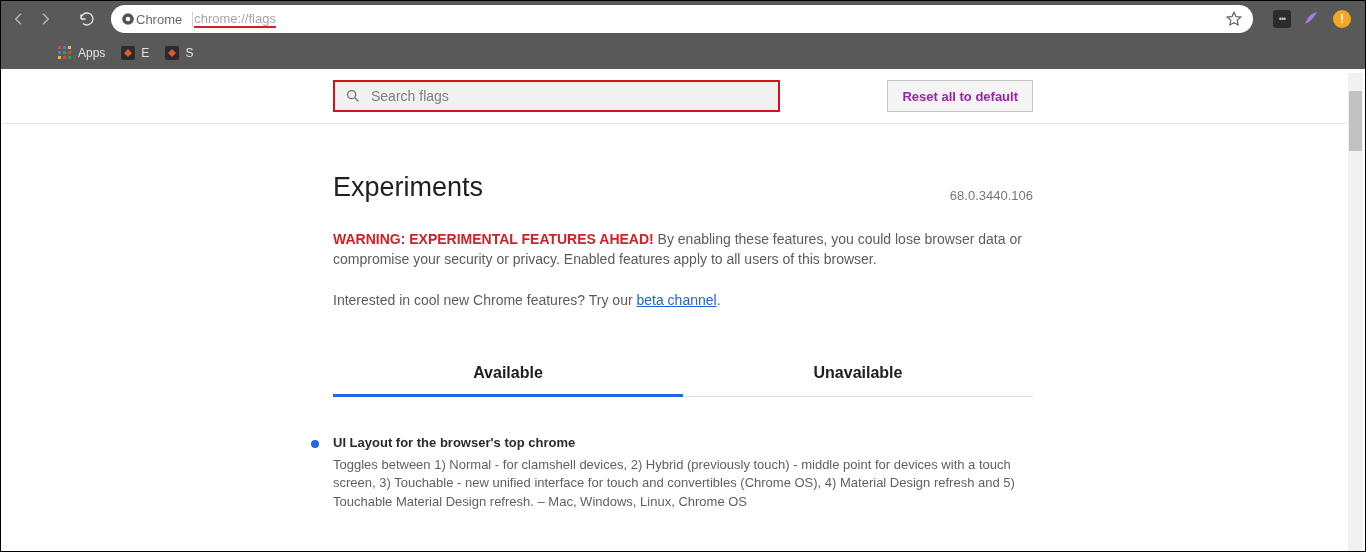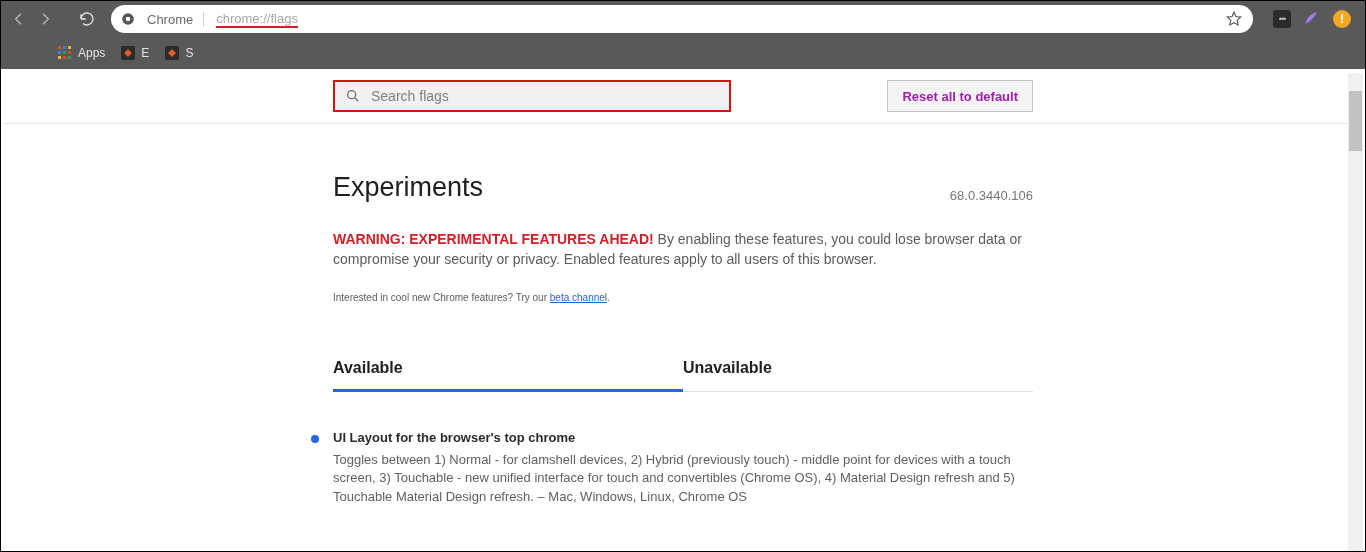--- a/index.html
+++ b/index.html
@@ -5,21 +5,21 @@
   * { box-sizing: border-box; margin: 0; padding: 0; }
   body { font-family: Arial, Helvetica, sans-serif; font-size: 13px; background: #fff; width: 1366px; height: 552px; overflow: hidden; border: 1px solid #000; position: relative; }
 
   
   .browser-top { background: #595959; }
   .toolbar-row { display: flex; align-items: center; height: 36px; padding: 0 8px; gap: 6px; }
   .nav-icon { width: 20px; height: 20px; display: flex; align-items: center; justify-content: center; color: #b8b8b8; }
   .nav-icon.enabled { color: #e6e6e6; }
   .nav-icon svg { width: 16px; height: 16px; }
   .nav-spacer { width: 10px; }
-  .omnibox { flex: 1; height: 28px; background: #fff; border-radius: 14px/14px; display: flex; align-items: center; padding: 0 10px; gap: 12px; margin: 0 8px; }
+  .omnibox { flex: 1; height: 28px; background: #fff; border-radius: 14px/14px; display: flex; align-items: center; padding: 0 10px; gap: 1px; margin: 0 8px; }
   .omnibox .chrome-logo { width: 14px; height: 14px; }
   .omnibox .label { color: #6a6a6a; font-size: 13px; border-right: 1px solid #d0d0d0; padding-right: 10px; }
   .omnibox .url-red { color: #a6a6a6; font-size: 13px; border-bottom: 2px solid #d12027; padding-bottom: 0px; }
   .url-wrap { display: flex; align-items: baseline; justify-content: flex-end; }
   .omnibox .star { margin-left: auto; width: 18px; height: 18px; }
   .ext-icons { display: flex; align-items: center; gap: 12px; padding: 0 6px; }
   .ext-box { width: 18px; height: 18px; border-radius: 3px; display:flex; align-items:center; justify-content:center; }
   .ext-dark { background: #2b2b2b; }
   .ext-purple { color: #a47cf0; }
   .ext-orange { width: 18px; height: 18px; background: #f5a623; border-radius: 50%; display:flex; align-items:center; justify-content:center; color:#fff; font-weight:700; font-size:12px; }
@@ -36,37 +36,37 @@
   .apps-icon span:nth-child(8){background:#d9483b}
   .apps-icon span:nth-child(9){background:#2fa24b}
   .bk-item { display:flex; align-items:center; gap:6px; }
   .bk-badge { width:14px; height:14px; background:#2b2b2b; display:flex; align-items:center; justify-content:center; border-radius:2px; }
 
   
   .page { background:#fff; height: calc(552px - 72px); overflow:auto; position:relative; }
   .content-wrap { width: 700px; margin: 0 auto; }
 
   .search-row { display:flex; align-items:center; padding: 11px 0 11px 0; border-bottom: 1px solid #e6e6e6; margin: 0 -330px; padding-left:330px; padding-right:330px; }
-  .search-box { width: 398px; height: 32px; background:#f1f1f1; border: 2px solid #d01515; display:flex; align-items:center; padding: 0 10px; gap: 10px; color:#808080; font-size:14px; }
+  .search-box { width: 447px; height: 32px; background:#f1f1f1; border: 2px solid #d01515; display:flex; align-items:center; padding: 0 10px; gap: 10px; color:#808080; font-size:14px; }
   .search-box svg { width:16px; height:16px; color:#707070; }
   .flex-spacer { flex:1; }
   .reset-btn { height:32px; border:1px solid #c4c4c4; background:#f4f4f4; padding: 0 14px; font-size:13px; font-weight:600; color:#a21caf; cursor:pointer; }
 
   .heading-row { display:flex; align-items:flex-end; margin-top: 48px; }
   .heading { font-size: 27px; color:#202020; font-weight: 400; font-family: "Segoe UI", Arial, sans-serif; }
   .version { margin-left:auto; color:#777; font-size:13px; }
 
   .warning-block { margin-top: 26px; font-size: 14px; color:#5c5c5c; line-height: 1.45; }
   .warning-red { color:#d12027; font-weight:700; }
 
-  .beta-line { margin-top: 22px; font-size:10px; color:#5c5c5c; }
+  .beta-line { margin-top: 22px; font-size:14px; color:#5c5c5c; }
   .beta-link { color:#1a67d2; text-decoration: underline; }
 
   .tabs { display:flex; margin-top: 44px; border-bottom:1px solid #e0e0e0; }
-  .tab { flex:1; text-align:left; padding: 12px 0 14px; font-size:16px; color:#202020; font-weight:600; cursor:pointer; font-family:"Segoe UI",Arial,sans-serif; position:relative; }
+  .tab { flex:1; text-align:center; padding: 12px 0 14px; font-size:16px; color:#202020; font-weight:600; cursor:pointer; font-family:"Segoe UI",Arial,sans-serif; position:relative; }
   .tab.active::after { content:""; position:absolute; left:0; right:0; bottom:-1px; height:3px; background:#2266e0; }
 
   .flag-item { display:flex; margin-top: 38px; gap: 30px; align-items:flex-start;flex-direction:column; }
   .flag-left { flex:1; position:relative; padding-left: 0px; }
   .dot { position:absolute; left:-22px; top:5px; width:8px; height:8px; border-radius:50%; background:#2266e0; }
   .flag-title { font-size:13px; font-weight:700; color:#2b2b2b; margin-bottom:6px; }
   .flag-desc { font-size:13px; color:#616161; line-height:1.45; }
   .flag-hash { margin-top:6px; font-size:13px; color:#545454; text-decoration:underline; }
   .flag-select { width:146px; height:26px; background:#2266e0; color:#fff; font-size:13px; display:flex; align-items:center; justify-content:flex-end; position:relative; margin-top: 40px; font-weight:500;border-radius:9px; }
   .flag-select::after { content:""; position:absolute; right:8px; top:10px; border-left:4px solid transparent; border-right:4px solid transparent; border-top:5px solid #fff; }

